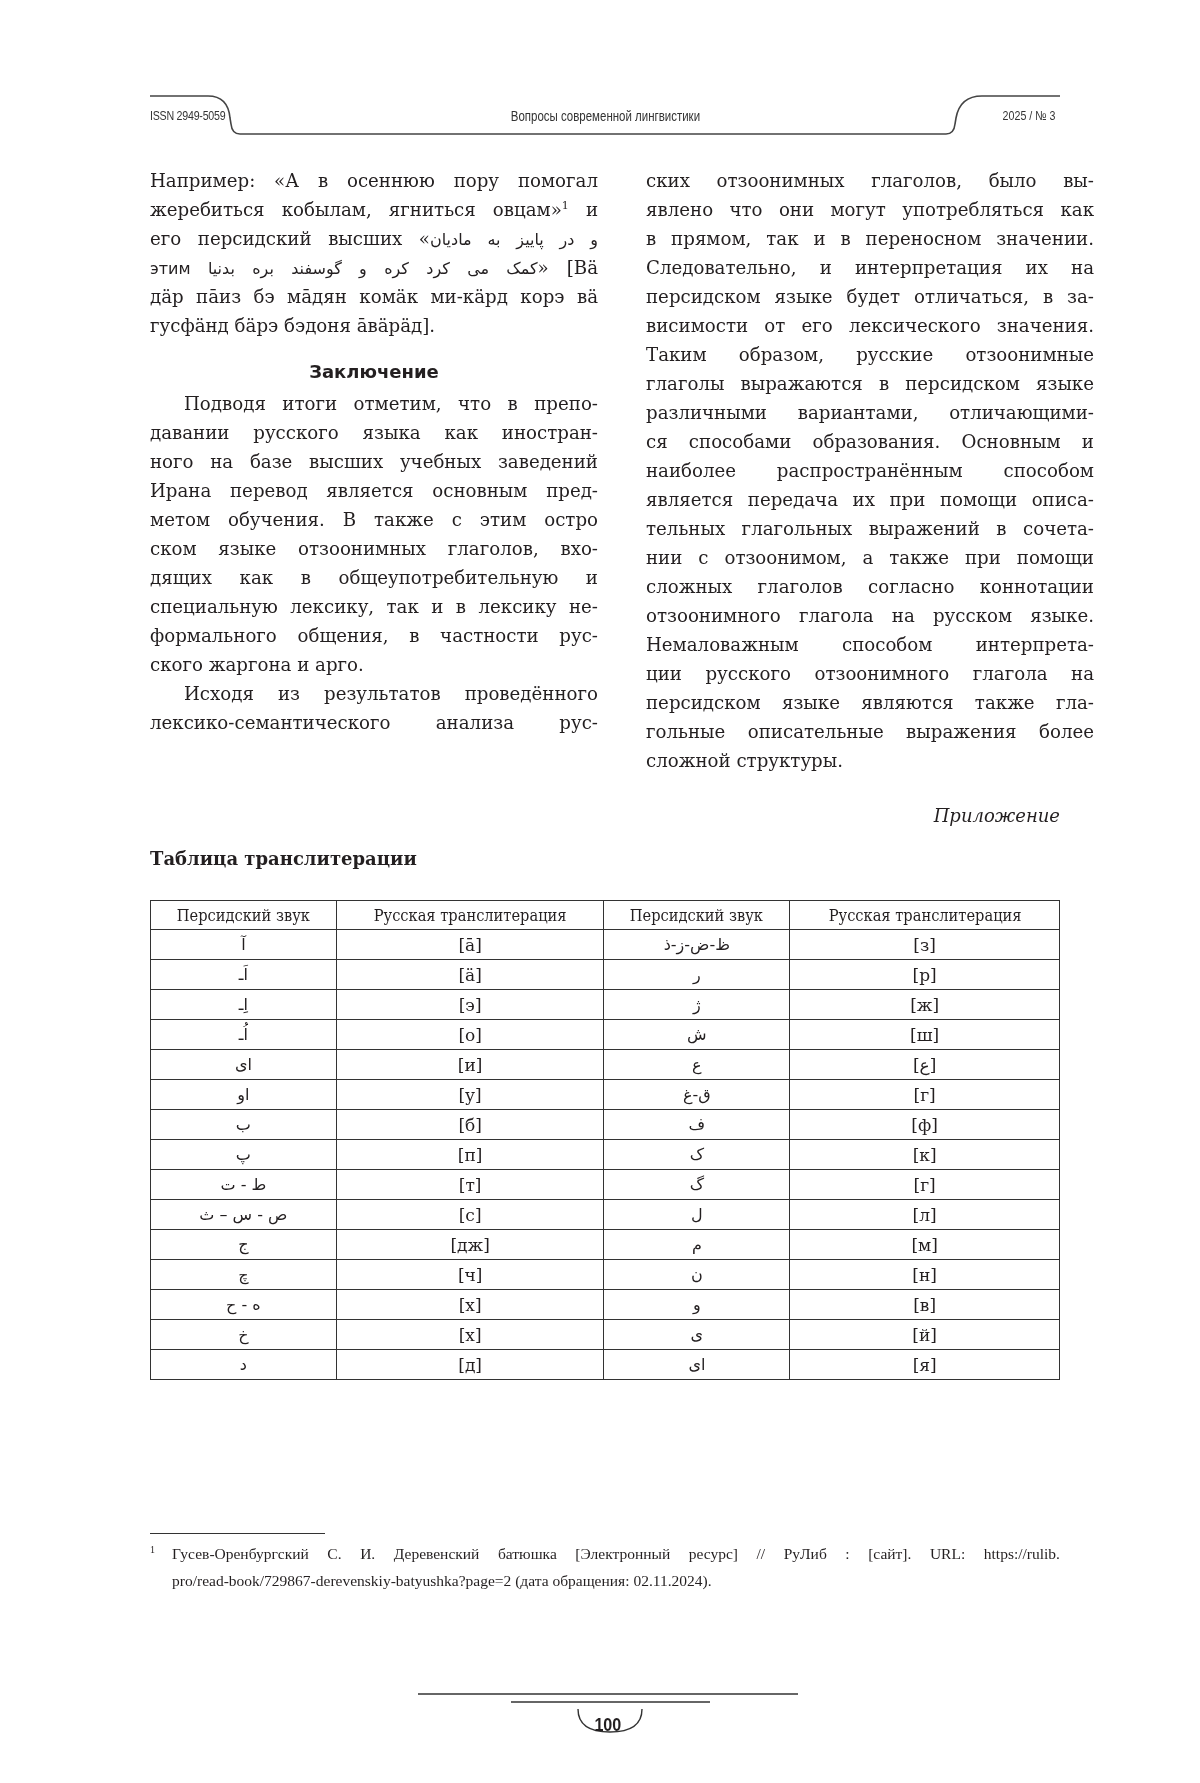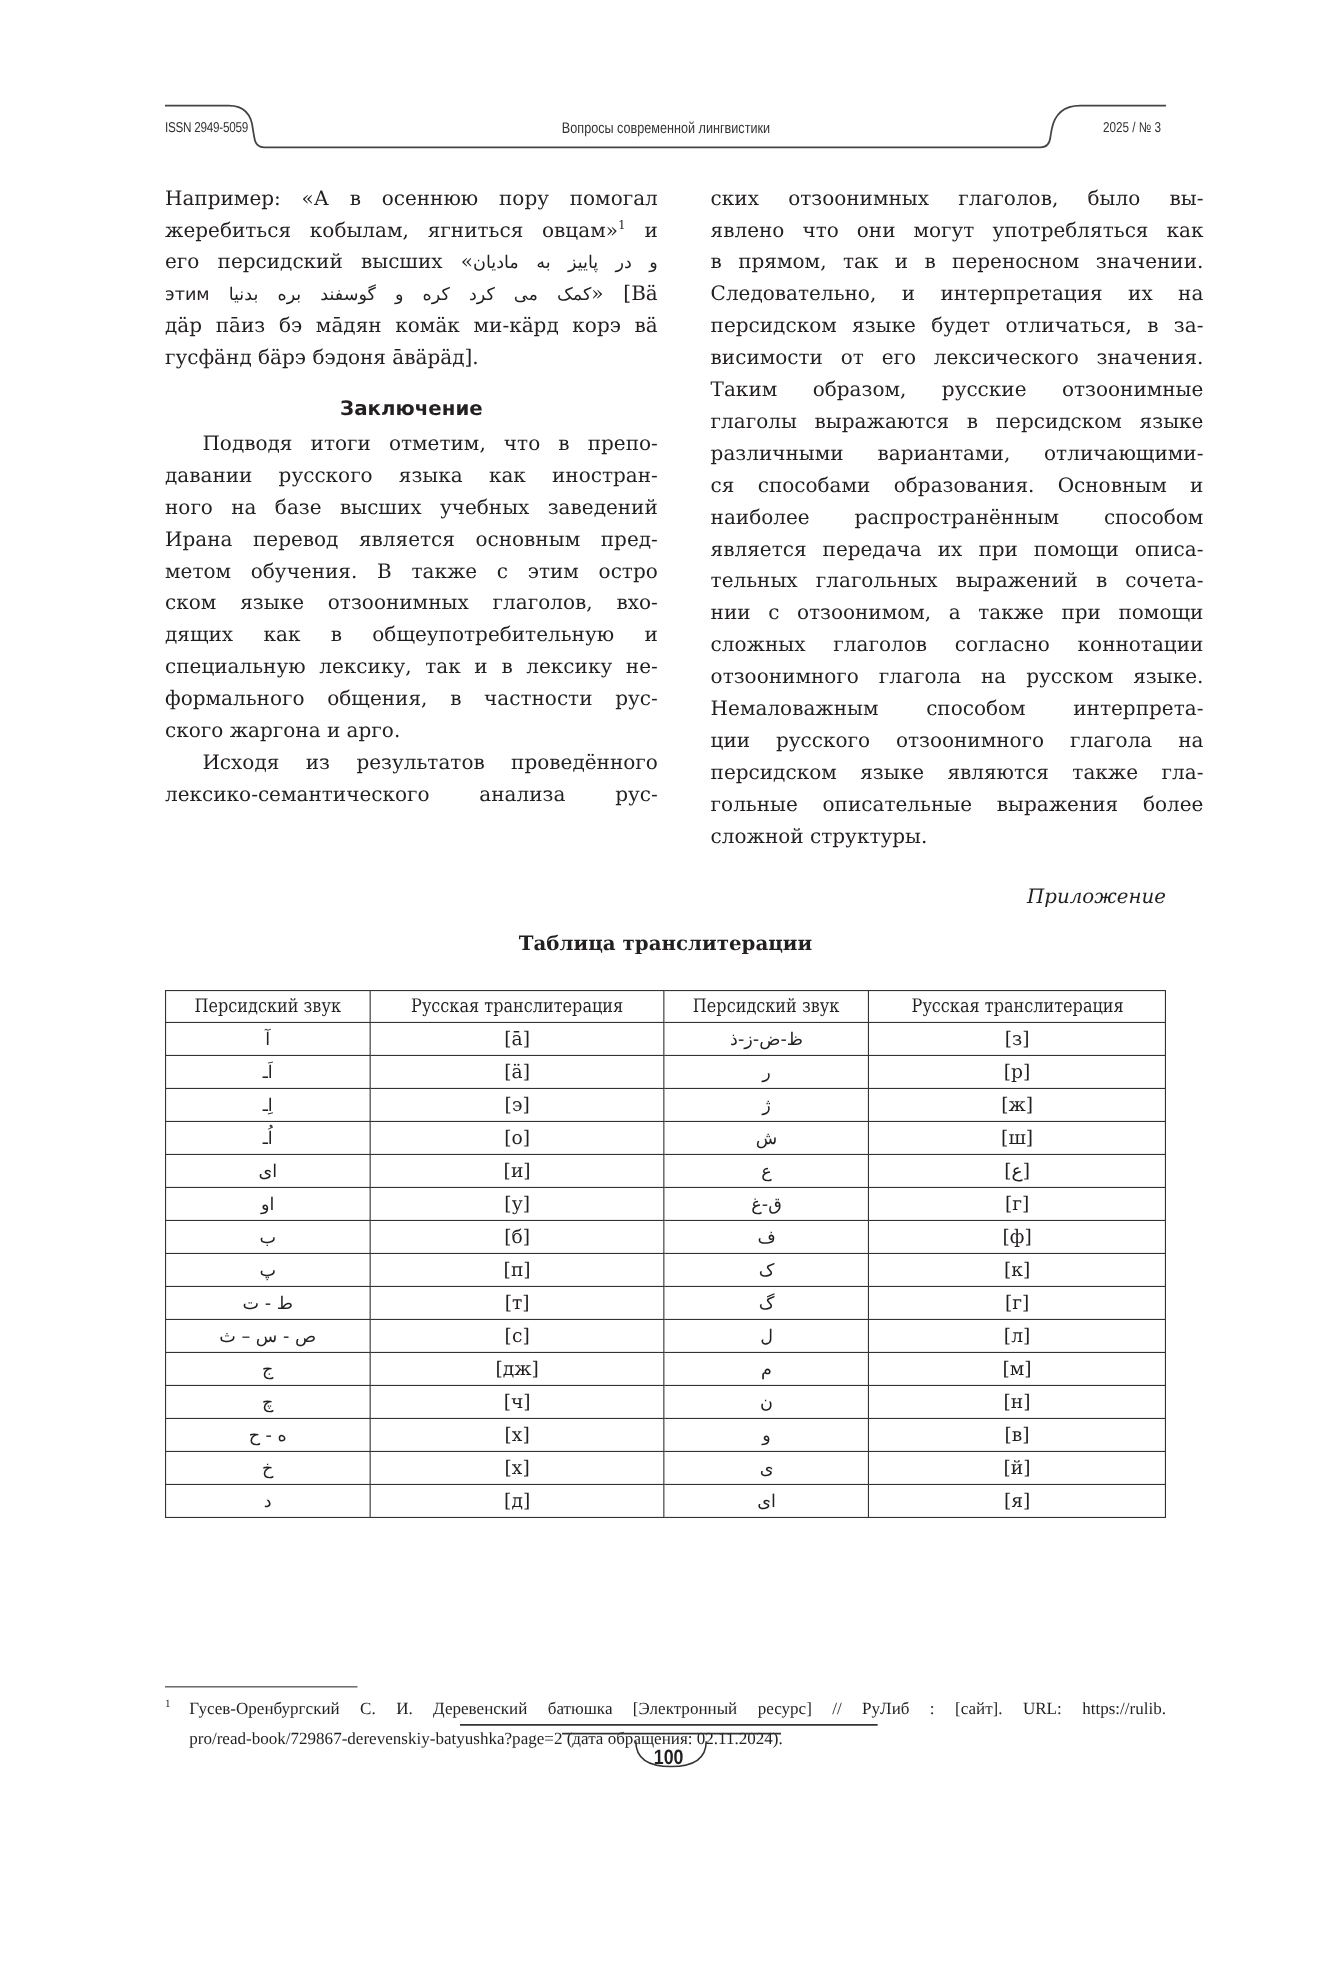--- a/index.html
+++ b/index.html
@@ -20,21 +20,21 @@
     .col-right { left: 646px; }
     .line { display: block; white-space: nowrap; text-align: justify; text-align-last: justify; height: 29px; overflow: visible; }
     .line.last { text-align-last: left; }
     .line.indent { padding-left: 34px; }
     .line.center { text-align: center; text-align-last: center; }
     .heading { font-family: "DejaVu Sans", sans-serif; font-weight: bold; font-size: 18px; }
     sup.fn { font-size: 11px; vertical-align: 7px; line-height: 0; }
     .fa { font-family: "DejaVu Sans", sans-serif; font-size: 16px; }
 
     .appendix { position: absolute; right: 140px; top: 805px; font-family: "DejaVu Serif", serif; font-style: italic; font-size: 18px; color: #231f20; }
-    .tbl-title { position: absolute; left: 150px; width: 910px; top: 848px; text-align: center; font-family: "DejaVu Serif", serif; font-weight: bold; font-size: 18px; color: #231f20; }
+    .tbl-title { position: absolute; left: 150px; width: 910px; top: 848px; font-family: "DejaVu Serif", serif; font-weight: bold; font-size: 18px; color: #231f20; }
 
     
     table.tr { position: absolute; left: 150px; top: 900px; width: 910px; border-collapse: collapse; font-family: "DejaVu Serif", serif; font-size: 17px; color: #231f20; padding-left: 29px; }
     table.tr th, table.tr td { border: 1.6px solid #333; height: 29px; padding: 0; text-align: center; vertical-align: middle; }
     table.tr th { font-weight: normal; white-space: nowrap; height: 28px; }
     table.tr th span { display: inline-block; transform: scaleX(0.86); }
     table.tr td.fa-cell { font-family: "DejaVu Sans", sans-serif; font-size: 16px; }
     col.c1 { width: 186px; }
     col.c2 { width: 268px; }
     col.c3 { width: 186px; }
@@ -42,21 +42,21 @@
 
     
     .fn-rule { position: absolute; left: 150px; top: 1533px; width: 175px; height: 0; border-top: 1.6px solid #333; }
     .fn-text { position: absolute; left: 150px; top: 1540px; width: 910px; font-family: "Liberation Serif", serif; font-size: 15.5px; line-height: 27px; color: #231f20; }
     .fn-text .fn-num { position: absolute; left: 0; top: 0; font-size: 10px; line-height: 20px; }
     .fn-text .fn-body { position: absolute; left: 22px; width: 888px; }
     .fn-text .l { display: block; white-space: nowrap; text-align: justify; text-align-last: justify; }
     .fn-text .l.last { text-align-last: left; }
 
     
-    .folio { position: absolute; left: 418px; top: 1566px; width: 380px; height: 60px; }
+    .folio { position: absolute; left: 418px; top: 1692px; width: 380px; height: 60px; }
     .folio svg { position: absolute; left: 0; top: 0; }
     .folio-num { position: absolute; left: 0; width: 380px; top: 22px; text-align: center; font-family: "Liberation Sans", sans-serif; font-weight: bold; font-size: 19px; color: #231f20; }
     .folio-num span { display: inline-block; transform: scaleX(0.85); }
   </style>
 </head>
 <body>
 
 <div class="page">
 
   <div class="hdr">

